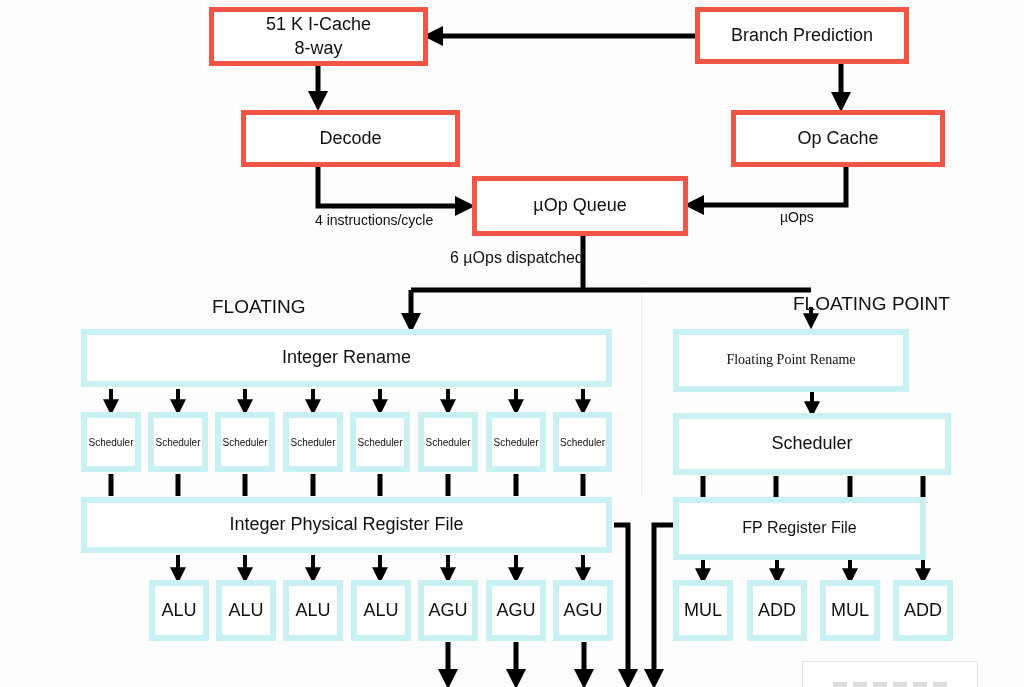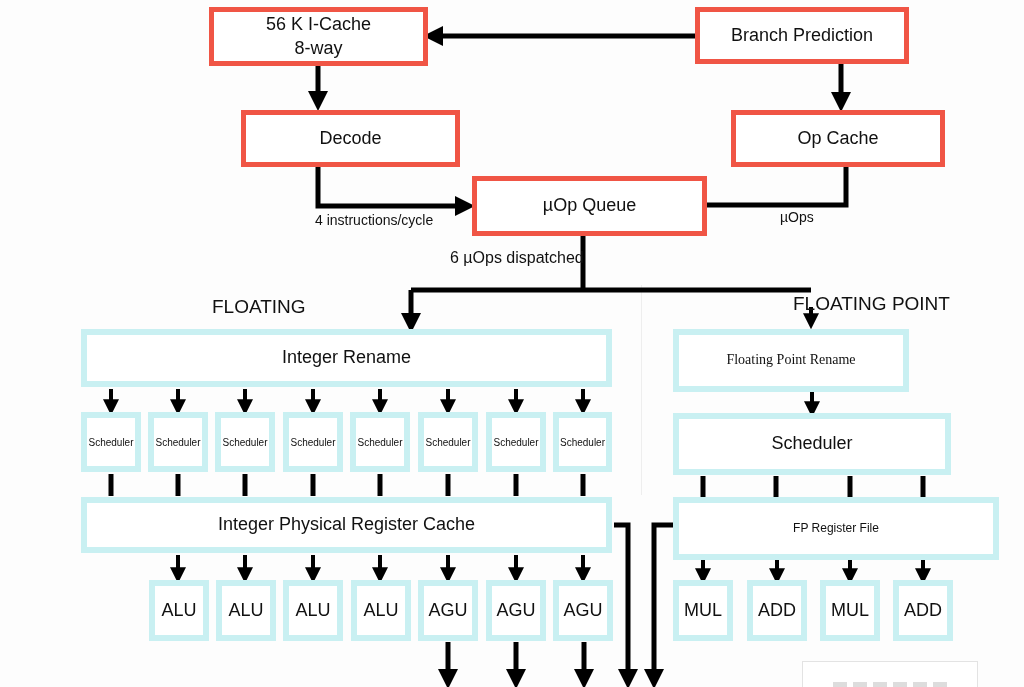--- a/index.html
+++ b/index.html
@@ -86,33 +86,33 @@
       <path d="M245,555 L245,576" stroke-width="4" marker-end="url(#ah)"></path>
       <path d="M313,555 L313,576" stroke-width="4" marker-end="url(#ah)"></path>
       <path d="M380,555 L380,576" stroke-width="4" marker-end="url(#ah)"></path>
       <path d="M448,555 L448,576" stroke-width="4" marker-end="url(#ah)"></path>
       <path d="M516,555 L516,576" stroke-width="4" marker-end="url(#ah)"></path>
       <path d="M583,555 L583,576" stroke-width="4" marker-end="url(#ah)"></path>
     </g>
 </svg>
 
 <div class="box red" style="left:209px;top:7px;width:219px;height:59px;font-size:18px;flex-direction:column;">
-  <span>56 K I-Cache</span>
+  <span>51 K I-Cache</span>
   <span>8-way</span>
 </div>
 <div class="box red" style="left:695px;top:7px;width:214px;height:57px;font-size:18px;text-align:right;">
   <span>Branch Prediction</span>
 </div>
 <div class="box red" style="left:209px;top:110px;width:219px;height:57px;font-size:18px;margin-left:32px;">
   <span>Decode</span>
 </div>
 <div class="box red" style="left:731px;top:110px;width:214px;height:57px;font-size:18px;">
   <span>Op Cache</span>
 </div>
-<div class="box red" style="left:472px;top:176px;width:235px;height:60px;font-size:18px;">
+<div class="box red" style="left:472px;top:176px;width:216px;height:60px;font-size:18px;">
   <span>µOp Queue</span>
 </div>
 
 <div class="lbl" style="left:315px;top:212px;font-size:14px;">4 instructions/cycle</div>
 <div class="lbl" style="left:780px;top:209px;font-size:14px;">µOps</div>
 <div class="lbl" style="left:450px;top:249px;font-size:16px;">6 µOps dispatched</div>
 
 <div class="lbl" style="left:212px;top:296px;font-size:19px;">FLOATING</div>
 <div class="lbl" style="left:793px;top:293px;font-size:19px;">FLOATING POINT</div>
 
@@ -139,21 +139,21 @@
       <span>Scheduler</span>
     </div>
     <div class="box cyan" style="left: 486px; top: 412px; width: 60px; height: 60px; font-size: 10px;">
       <span>Scheduler</span>
     </div>
     <div class="box cyan" style="left: 553px; top: 412px; width: 59px; height: 60px; font-size: 10px;">
       <span>Scheduler</span>
     </div>
   </div>
 <div class="box cyan" style="left:81px;top:497px;width:531px;height:56px;font-size:18px;">
-  <span>Integer Physical Register Cache</span>
+  <span>Integer Physical Register File</span>
 </div>
 <div id="int-units">
     <div class="box cyan" style="left: 149px; top: 580px; width: 60px; height: 61px; font-size: 18px;">
       <span>ALU</span>
     </div>
     <div class="box cyan" style="left: 216px; top: 580px; width: 60px; height: 61px; font-size: 18px;">
       <span>ALU</span>
     </div>
     <div class="box cyan" style="left: 283px; top: 580px; width: 60px; height: 61px; font-size: 18px;">
       <span>ALU</span>
@@ -171,21 +171,21 @@
       <span>AGU</span>
     </div>
   </div>
 
 <div class="box cyan" style="left:673px;top:329px;width:236px;height:63px;font-size:14px;font-family:Liberation Serif, serif;">
   <span>Floating Point Rename</span>
 </div>
 <div class="box cyan" style="left:673px;top:413px;width:278px;height:62px;font-size:18px;">
   <span>Scheduler</span>
 </div>
-<div class="box cyan" style="left:673px;top:497px;width:326px;height:63px;font-size:12px;">
+<div class="box cyan" style="left:673px;top:497px;width:253px;height:63px;font-size:16px;">
   <span>FP Register File</span>
 </div>
 <div id="fp-units">
     <div class="box cyan" style="left: 673px; top: 580px; width: 60px; height: 61px; font-size: 18px;">
       <span>MUL</span>
     </div>
     <div class="box cyan" style="left: 747px; top: 580px; width: 60px; height: 61px; font-size: 18px;">
       <span>ADD</span>
     </div>
     <div class="box cyan" style="left: 820px; top: 580px; width: 60px; height: 61px; font-size: 18px;">

